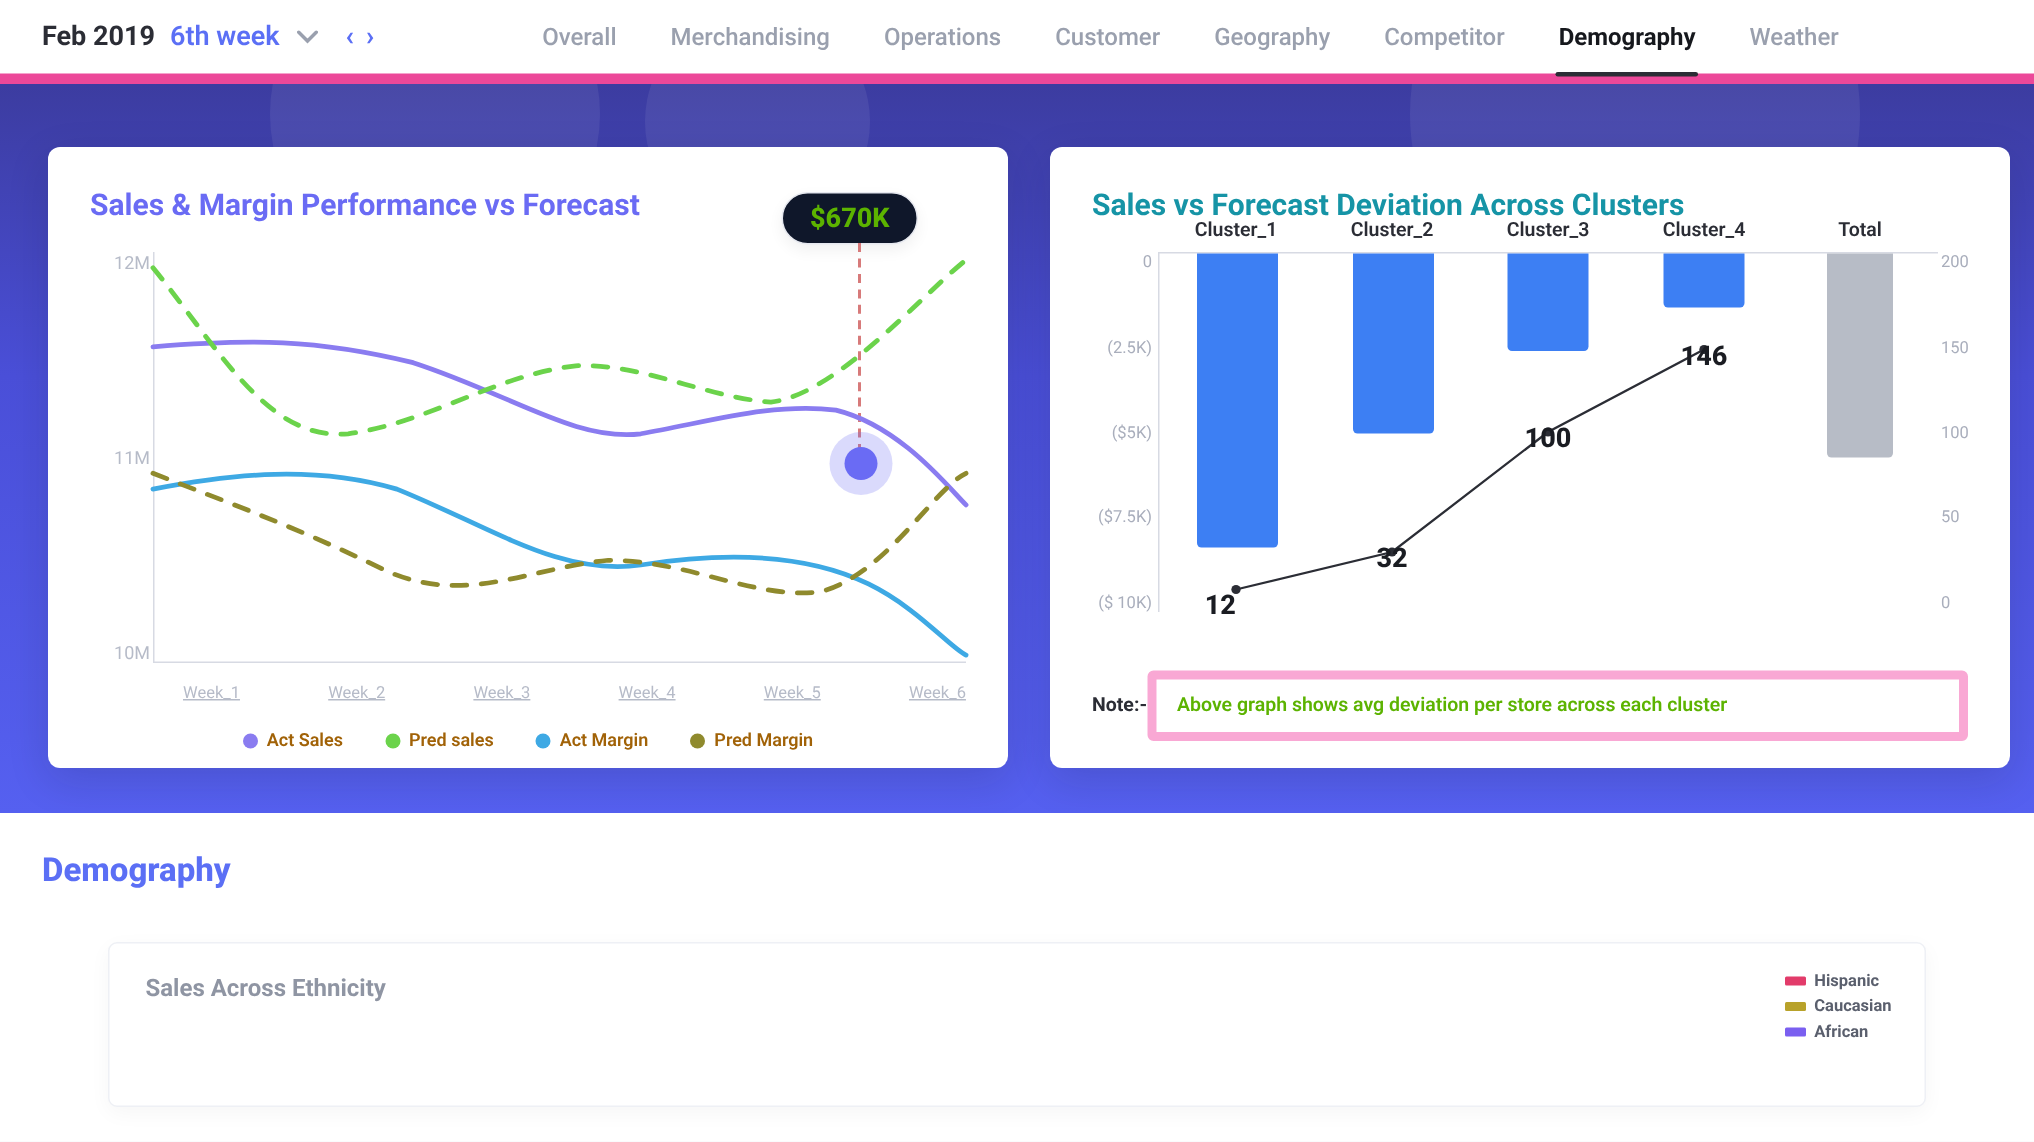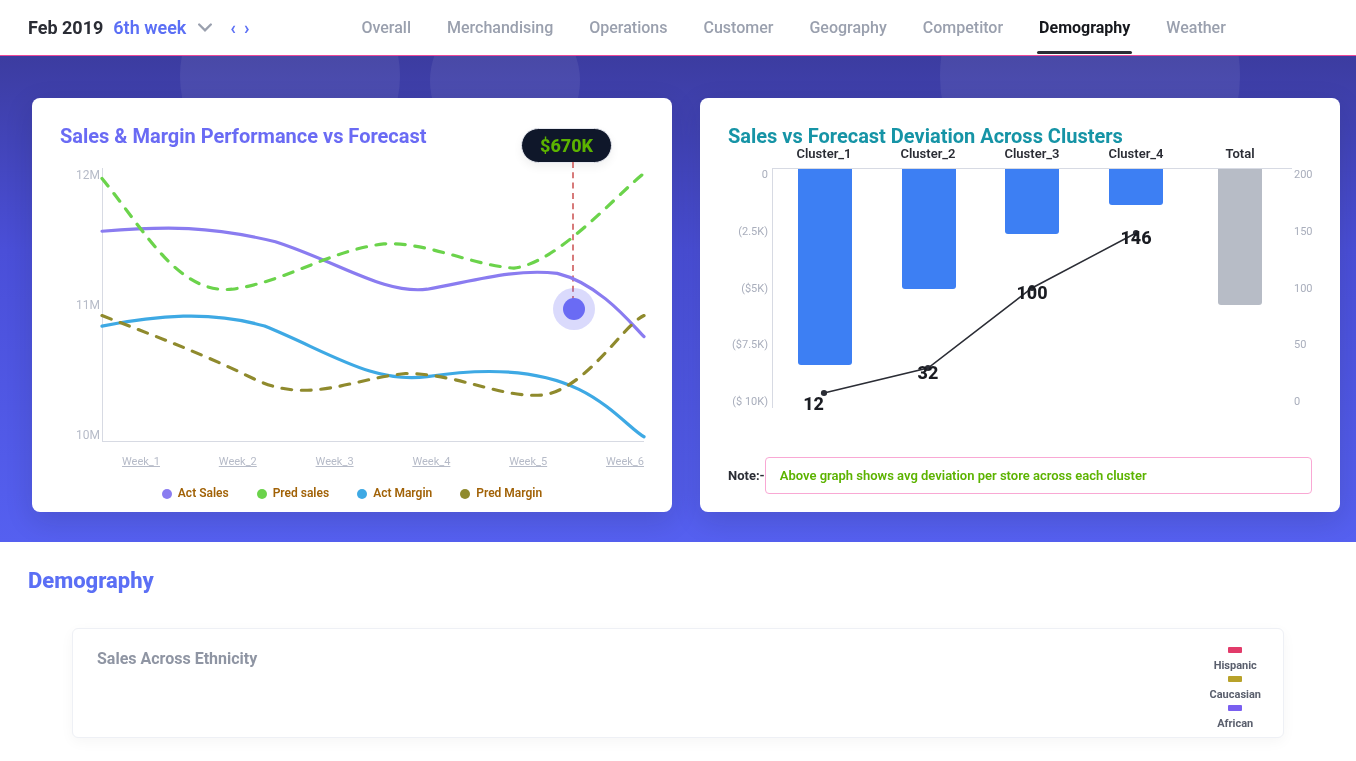--- a/index.html
+++ b/index.html
@@ -1,21 +1,21 @@
 <!DOCTYPE html>
 <html><head>
 <meta charset="utf-8">
 <style>
   * { box-sizing: border-box; margin: 0; padding: 0; }
   html, body { width: 1356px; height: 761px; font-family: -apple-system, "Segoe UI", Roboto, Helvetica, Arial, sans-serif; background: #f5f6fa; overflow: hidden; }
 
   
   .topbar {
     position: absolute; left: 0; top: 0; right: 0; height: 56px;
-    background: #ffffff; border-bottom: 1px solid #ec4899;
+    background: #ffffff; border-bottom: 7px solid #ec4899;
     display: flex; align-items: center; padding: 0 28px;
     box-shadow: 0 1px 0 rgba(0,0,0,0.02);
   }
   .period { display: flex; align-items: center; gap: 10px; font-weight: 700; color: #2b2d35; font-size: 18px; }
   .period .week { color: #5b6ff5; font-weight: 600; }
   .chev { width: 18px; height: 18px; display:inline-flex; align-items:center; justify-content:center; }
   .navarrows { display:flex; gap:8px; margin-left:6px; }
   .navarrows .arrow { color:#5b6ff5; font-size:18px; font-weight:700; user-select:none; }
 
   .tabs { display:flex; gap:32px; margin-left:110px; }
@@ -72,30 +72,30 @@
   .barYright{ position:absolute; right:16px; top:70px; height:240px; width:30px; display:flex; flex-direction:column; justify-content:space-between; color:#a9aebc; font-size:11px; text-align:left;}
   .barXlabels{ position:absolute; left:72px; right:48px; top:48px; display:flex; color:#2b2d35; font-size:13px; font-weight:600;}
   .barXlabels span{ flex:1; text-align:center;}
   .bars{ position:absolute; left:0; right:0; top:0; bottom:0; display:flex; border-left:1px solid #d7dae3; border-top:1px solid #d7dae3;}
   .barcol{ flex:1; position:relative; display:flex; justify-content:center;}
   .barcol .bar{ width:54px; position:absolute; top:0; background:#3d7ff3; border-radius:0 0 3px 3px;}
   .barcol.total .bar{ background:#b7bcc6; width:44px;}
   .linelabel{ position:absolute; font-weight:800; font-size:18px; color:#1a1c22;}
   .note{ position:absolute; left:28px; right:28px; bottom:18px; display:flex; align-items:center; font-size:13px;}
   .note .lbl{ color:#2b2d35; font-weight:700;}
-  .note .box{ flex:1; border:1px solid #f9a8d4; color:#5cb300; padding:10px 14px; border-radius:4px; font-weight:600;}
+  .note .box{ flex:1; border:6px solid #f9a8d4; color:#5cb300; padding:10px 14px; border-radius:4px; font-weight:600;}
 
   
   .lower{ position:absolute; left:0; right:0; top:542px; bottom:0; background:#fff;}
   .sectionTitle{ color:#5b6ff5; font-weight:800; font-size:22px; padding:26px 28px 0 28px;}
   .lowCards{ position:absolute; left:72px; right:72px; top:86px; display:flex; gap:36px;}
   .lowCard{ flex:1; background:#fff; border:1px solid #eef0f5; border-radius:6px; padding:20px 24px; min-height:110px; box-shadow:0 4px 14px rgba(0,0,0,0.04); position:relative;}
   .lowCard h3{ color:#8f95a3; font-size:16px; font-weight:700;}
   .miniLegend{ position:absolute; right:22px; top:18px; font-size:11px; color:#5a5f6d; font-weight:700;}
-  .miniLegend div{ display:flex; align-items:center; gap:6px; margin-bottom:4px;flex-direction:column;}
+  .miniLegend div{ display:flex; align-items:center; gap:6px; margin-bottom:4px;}
   .swatch{ width:14px;height:6px;border-radius:1px; display:inline-block;}
 
   svg.linechart{ width:100%; height:100%; overflow:visible;}
 </style>
 </head>
 <body>
 
 <div class="topbar">
   <div class="period">
     <span>Feb 2019</span>

